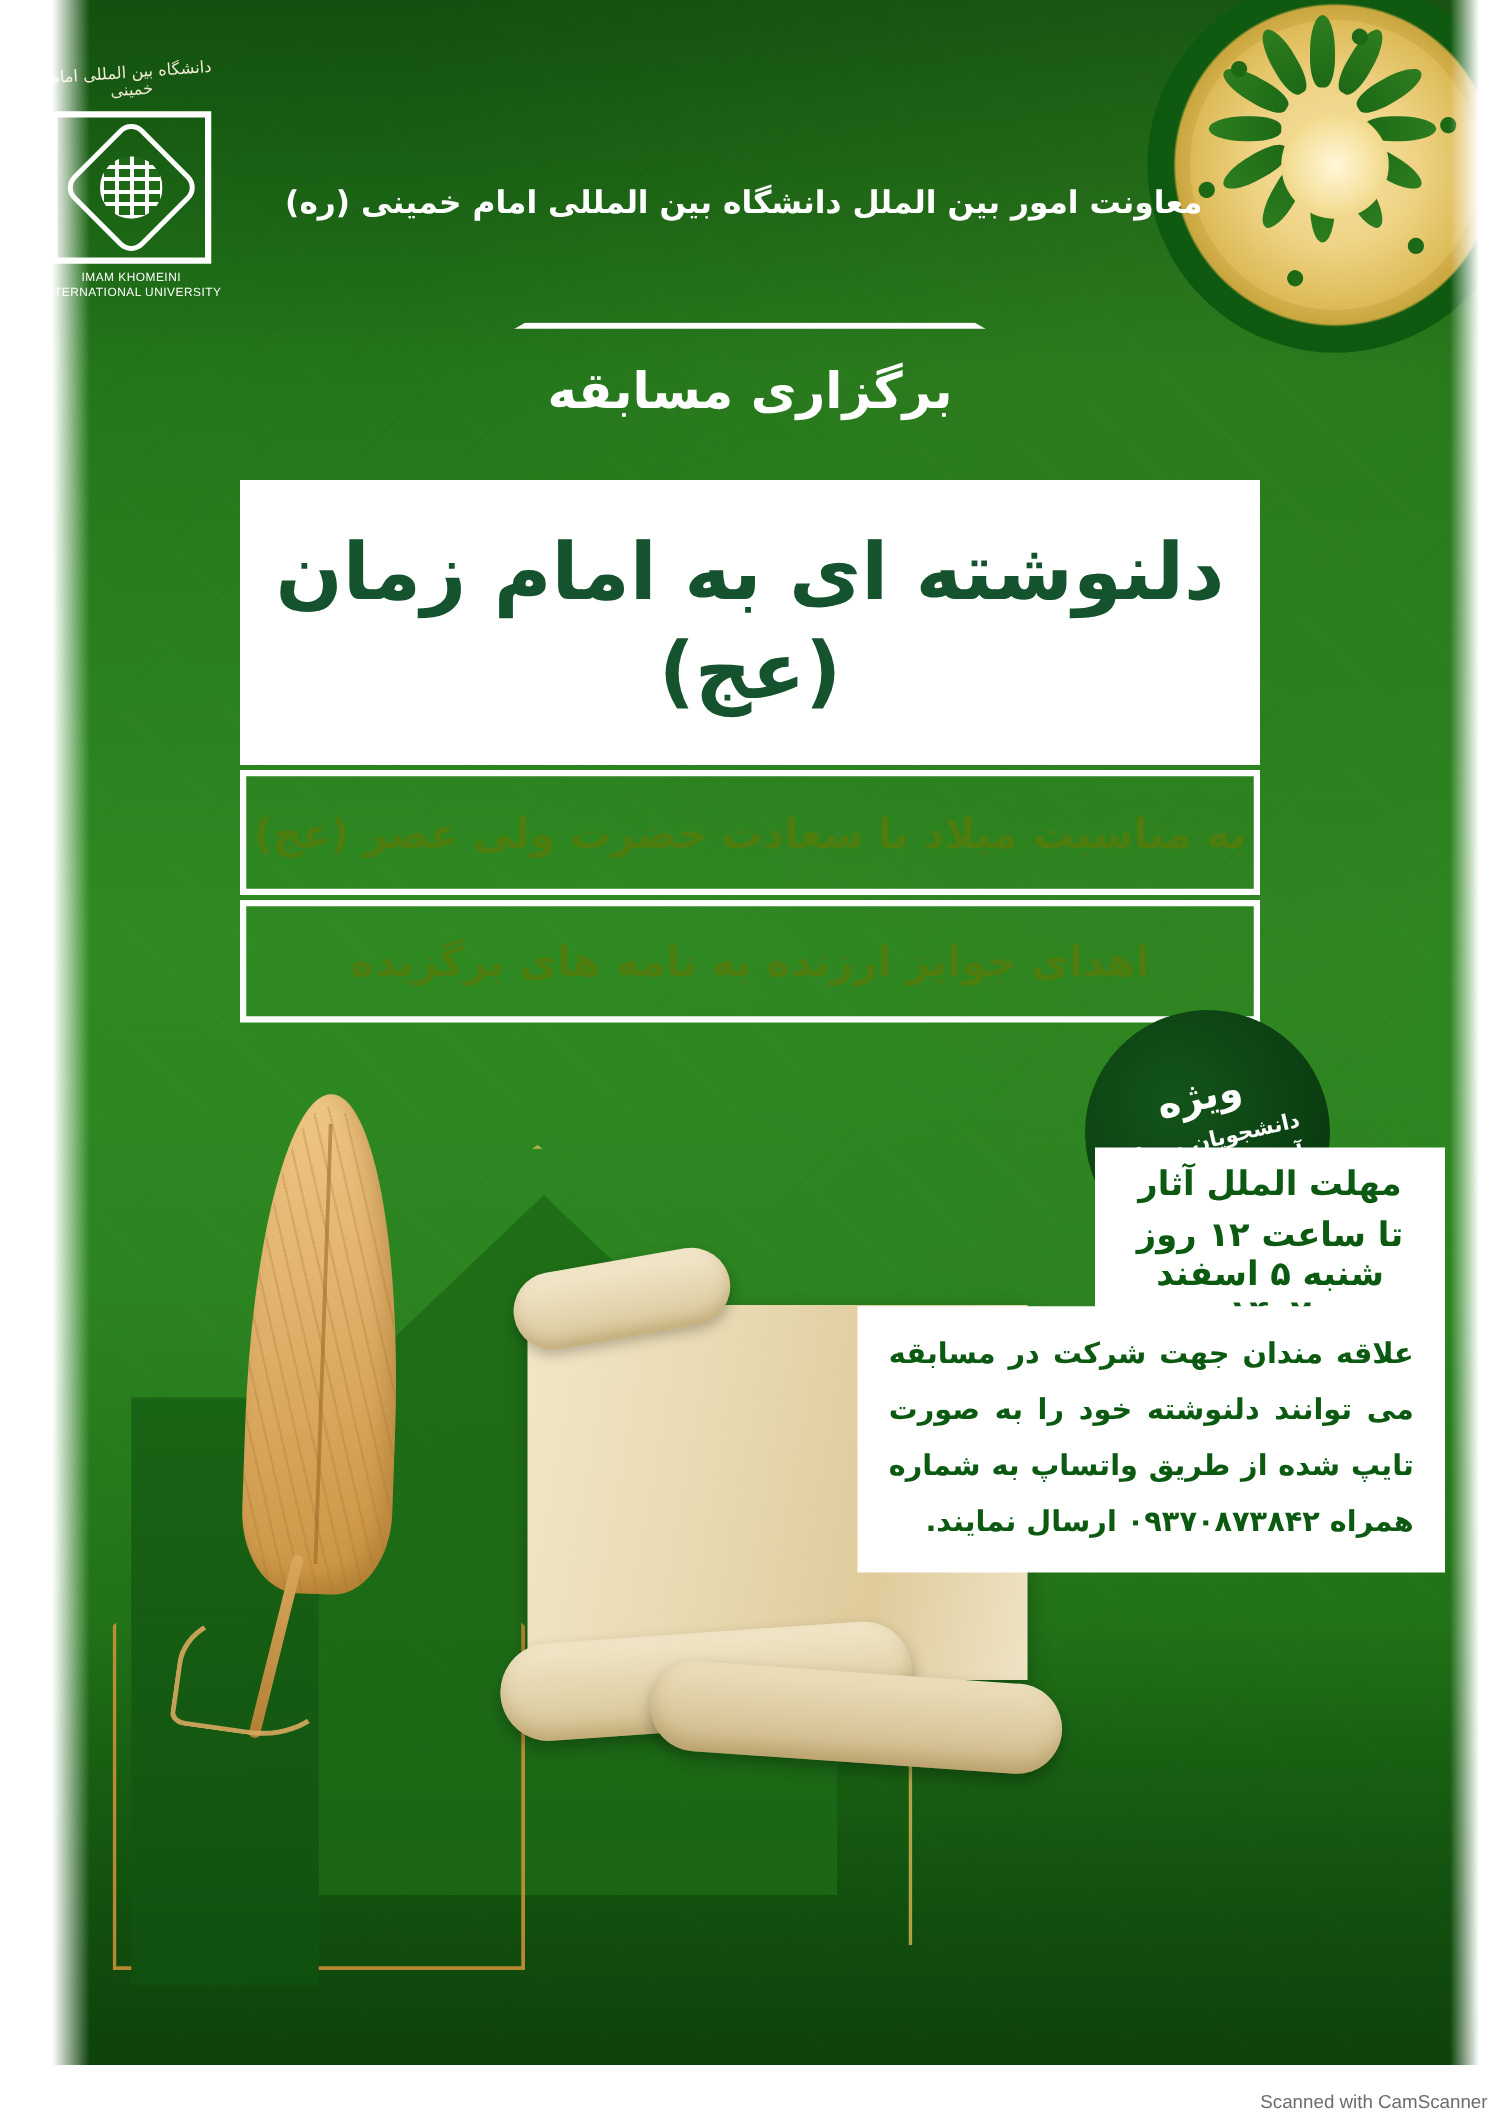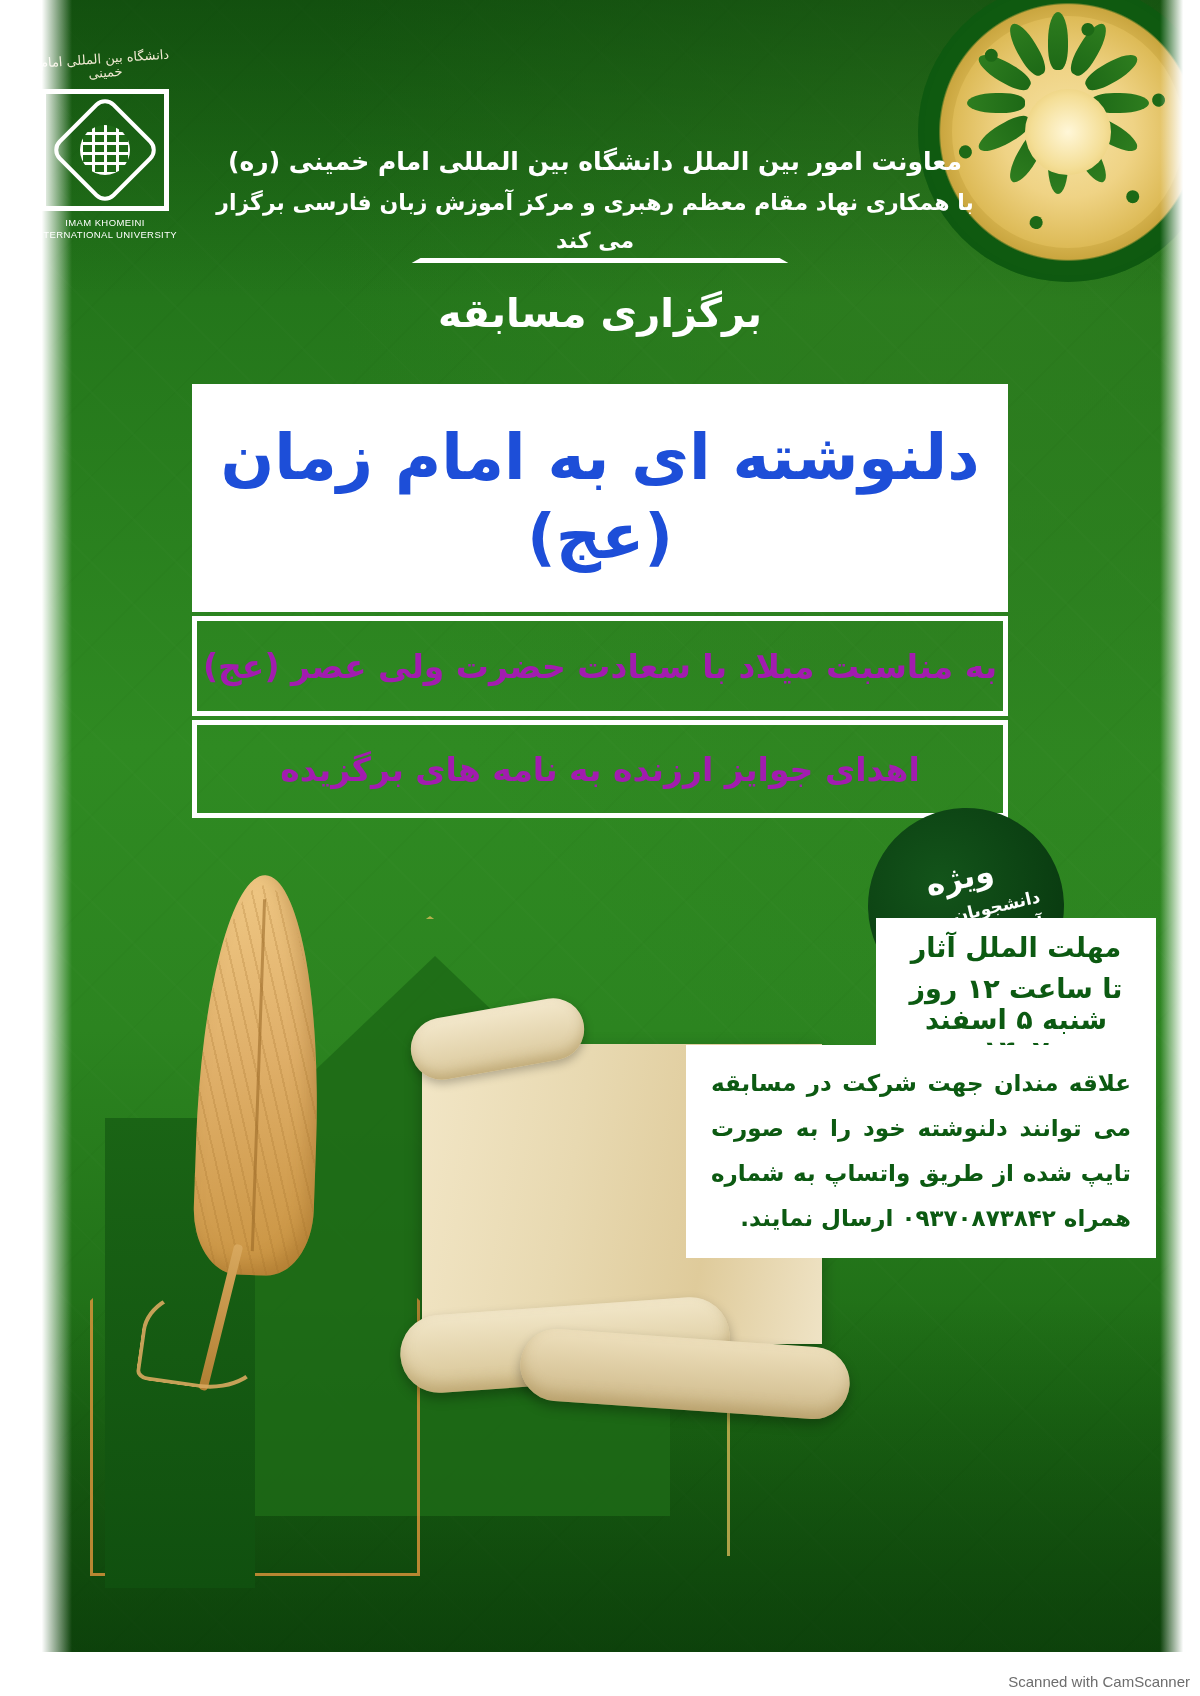--- a/index.html
+++ b/index.html
@@ -104,27 +104,27 @@
   }
   .roof-text{
     position:absolute;left:0;top:32px;width:816px;text-align:center;
     color:#ffffff;font-size:40px;font-weight:bold;letter-spacing:-1px;
   }
   .card-body{
     position:absolute;left:0;top:126px;width:816px;height:228px;
     background:#ffffff;display:flex;align-items:center;justify-content:center;
   }
   .title{
-    color:#1d4ed8;font-size:63px;font-weight:bold;text-align:center;line-height:1.25;
+    color:#14532d;font-size:63px;font-weight:bold;text-align:center;line-height:1.25;
     padding:0 18px;
   }
   .strip{
     position:absolute;left:0;width:816px;border:5px solid #ffffff;box-sizing:border-box;
     display:flex;align-items:center;justify-content:center;text-align:center;
-    color:#a21caf;font-weight:bold;
+    color:#4d7c0f;font-weight:bold;
   }
   .strip1{top:358px;height:100px;font-size:33px;}
   .strip2{top:462px;height:98px;font-size:33px;}
 
   
   .badge{
     position:absolute;right:136px;top:808px;width:196px;height:196px;border-radius:50%;
     background:radial-gradient(circle at 40% 35%,#13541a 0%,#0a3d11 70%,#062f0c 100%);
     color:#ffffff;text-align:center;
     display:flex;flex-direction:column;align-items:center;justify-content:center;
@@ -279,21 +279,20 @@
       <div class="globe"></div>
     </div>
     <div class="logo-en">
       <div>IMAM KHOMEINI</div>
       <div>INTERNATIONAL UNIVERSITY</div>
     </div>
   </div>
 
   <div class="organiser">
     <div class="l1">معاونت امور بین الملل دانشگاه بین المللی امام خمینی (ره)</div>
-    <div class="l2">با همکاری نهاد مقام معظم رهبری و مرکز آموزش زبان فارسی برگزار می کند</div>
   </div>
 
   <div class="card">
     <div class="card-roof"></div>
     <div class="roof-text">برگزاری مسابقه</div>
     <div class="card-body">
       <div class="title">دلنوشته ای به امام زمان (عج)</div>
     </div>
     <div class="strip strip1">به مناسبت میلاد با سعادت حضرت ولی عصر (عج)</div>
     <div class="strip strip2">اهدای جوایز ارزنده به نامه های برگزیده</div>

